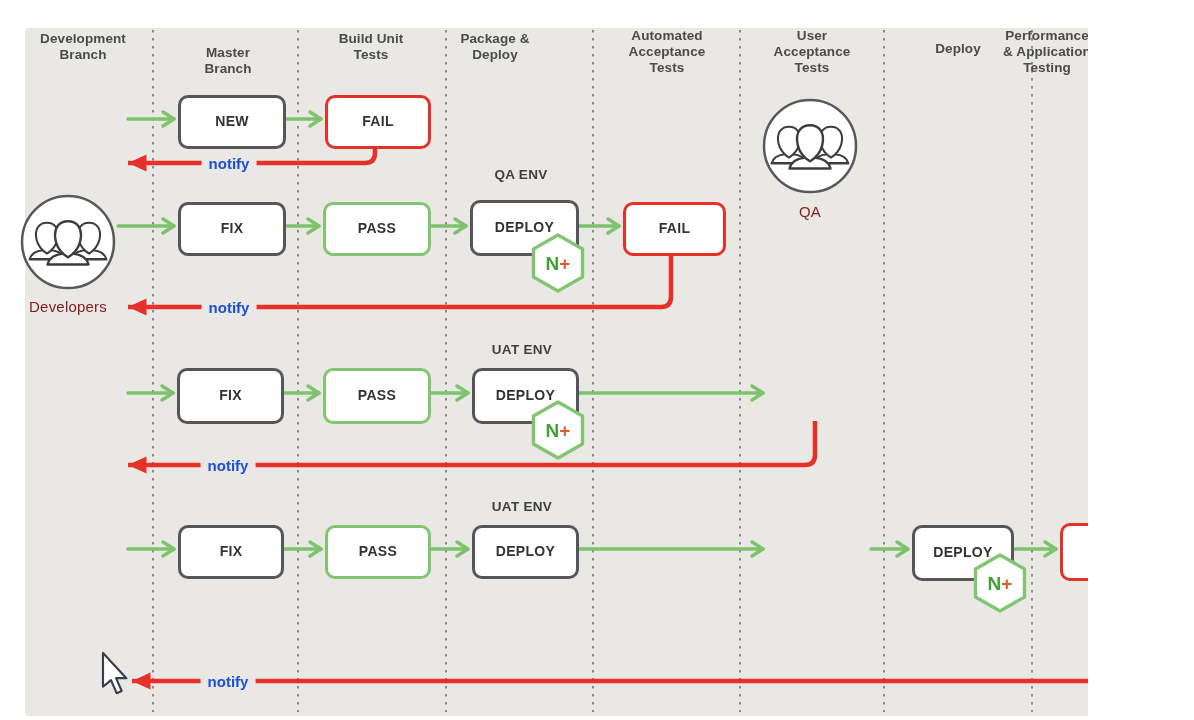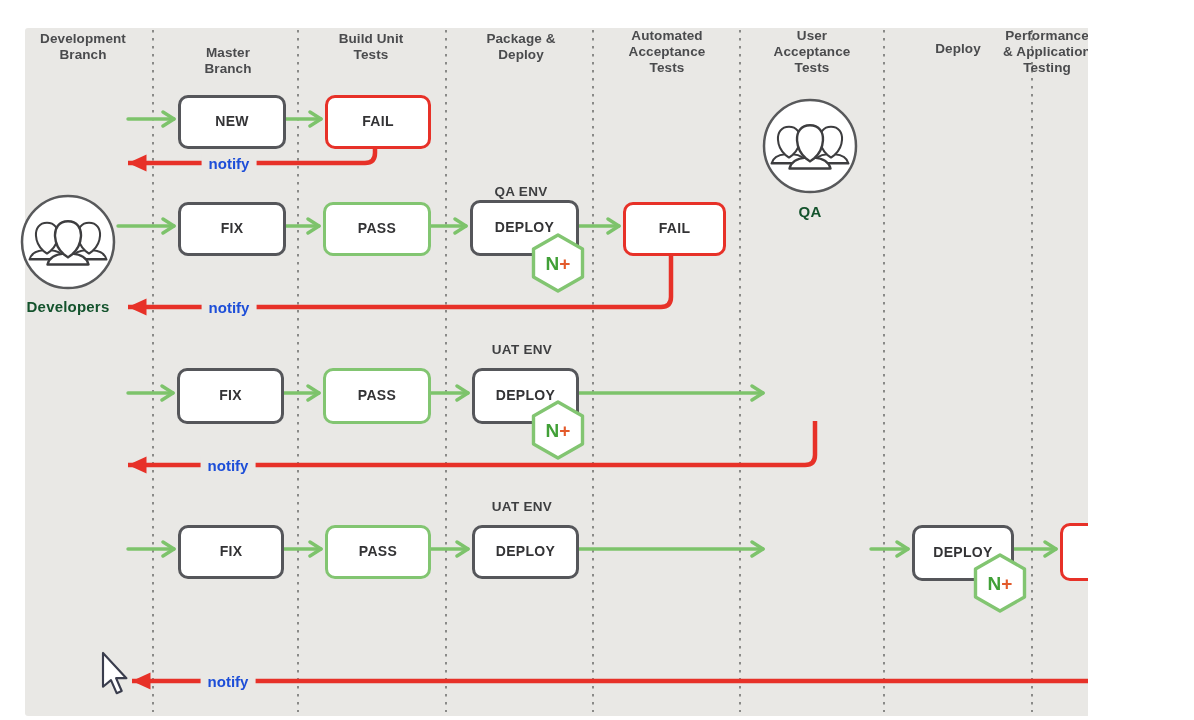--- a/index.html
+++ b/index.html
@@ -32,21 +32,21 @@
     position:absolute;text-align:center;font-weight:bold;font-size:13.5px;
     color:#3e3f41;letter-spacing:.3px;
   }
   
   .notify{
     position:absolute;transform:translate(-50%,-50%);
     background:#e9e8e5;padding:0 7px;font-weight:bold;font-size:15px;color:#1d4ed8;
   }
   .actorlabel{
     position:absolute;transform:translate(-50%,-50%);
-    font-weight:bold;font-size:15px;color:#14532d;letter-spacing:.2px;
+    font-weight:normal;font-size:15px;color:#7f1d1d;letter-spacing:.2px;
   }
   
   .nplus{
     position:absolute;transform:translate(-50%,-50%);
     font-weight:bold;font-size:19px;letter-spacing:0;line-height:1;
   }
   .nplus .n{color:#41a037;}
   .nplus .plus{color:#e35a2b;}
 </style>
 </head>
@@ -122,40 +122,40 @@
     <use href="#people-icon" transform="translate(68,242)"></use>
     <use href="#people-icon" transform="translate(810,146)"></use>
   </svg>
 
   <div class="colhead" style="left:18px;top:31px;width:130px">Development
 Branch</div>
   <div class="colhead" style="left:165px;top:45px;width:126px">Master
 Branch</div>
   <div class="colhead" style="left:310px;top:31px;width:122px">Build Unit
 Tests</div>
-  <div class="colhead" style="left:460px;top:31px;width:122px">Package &amp;
+  <div class="colhead" style="left:434px;top:31px;width:122px">Package &amp;
 Deploy</div>
   <div class="colhead" style="left:601px;top:28px;width:132px">Automated
 Acceptance
 Tests</div>
   <div class="colhead" style="left:747px;top:28px;width:130px">User
 Acceptance
 Tests</div>
   <div class="colhead" style="left:898px;top:41px;width:120px">Deploy</div>
   <div class="colhead" style="left:979px;top:28px;width:136px">Performance
 &amp; Application
 Testing</div>
 
   <div class="node dark" style="left:178px;top:95px;width:102px;height:48px">NEW</div>
   <div class="node red" style="left:325px;top:95px;width:100px;height:48px">FAIL</div>
   <div class="notify" style="left:229px;top:163px">notify</div>
 
   <div class="node dark" style="left:178px;top:202px;width:102px;height:48px">FIX</div>
   <div class="node green" style="left:323px;top:202px;width:102px;height:48px">PASS</div>
-  <div class="envlabel" style="left:461px;top:184px;width:120px">QA ENV</div>
+  <div class="envlabel" style="left:461px;top:167px;width:120px">QA ENV</div>
   <div class="node dark" style="left:470px;top:200px;width:103px;height:50px">DEPLOY</div>
   <div class="node red" style="left:623px;top:202px;width:97px;height:48px">FAIL</div>
   <div class="actorlabel" style="left:68px;top:306px">Developers</div>
   <div class="actorlabel" style="left:810px;top:211px">QA</div>
   <div class="notify" style="left:229px;top:307px">notify</div>
 
   <div class="node dark" style="left:177px;top:368px;width:101px;height:50px">FIX</div>
   <div class="node green" style="left:323px;top:368px;width:102px;height:50px">PASS</div>
   <div class="envlabel" style="left:462px;top:342px;width:120px">UAT ENV</div>
   <div class="node dark" style="left:472px;top:368px;width:101px;height:50px">DEPLOY</div>

